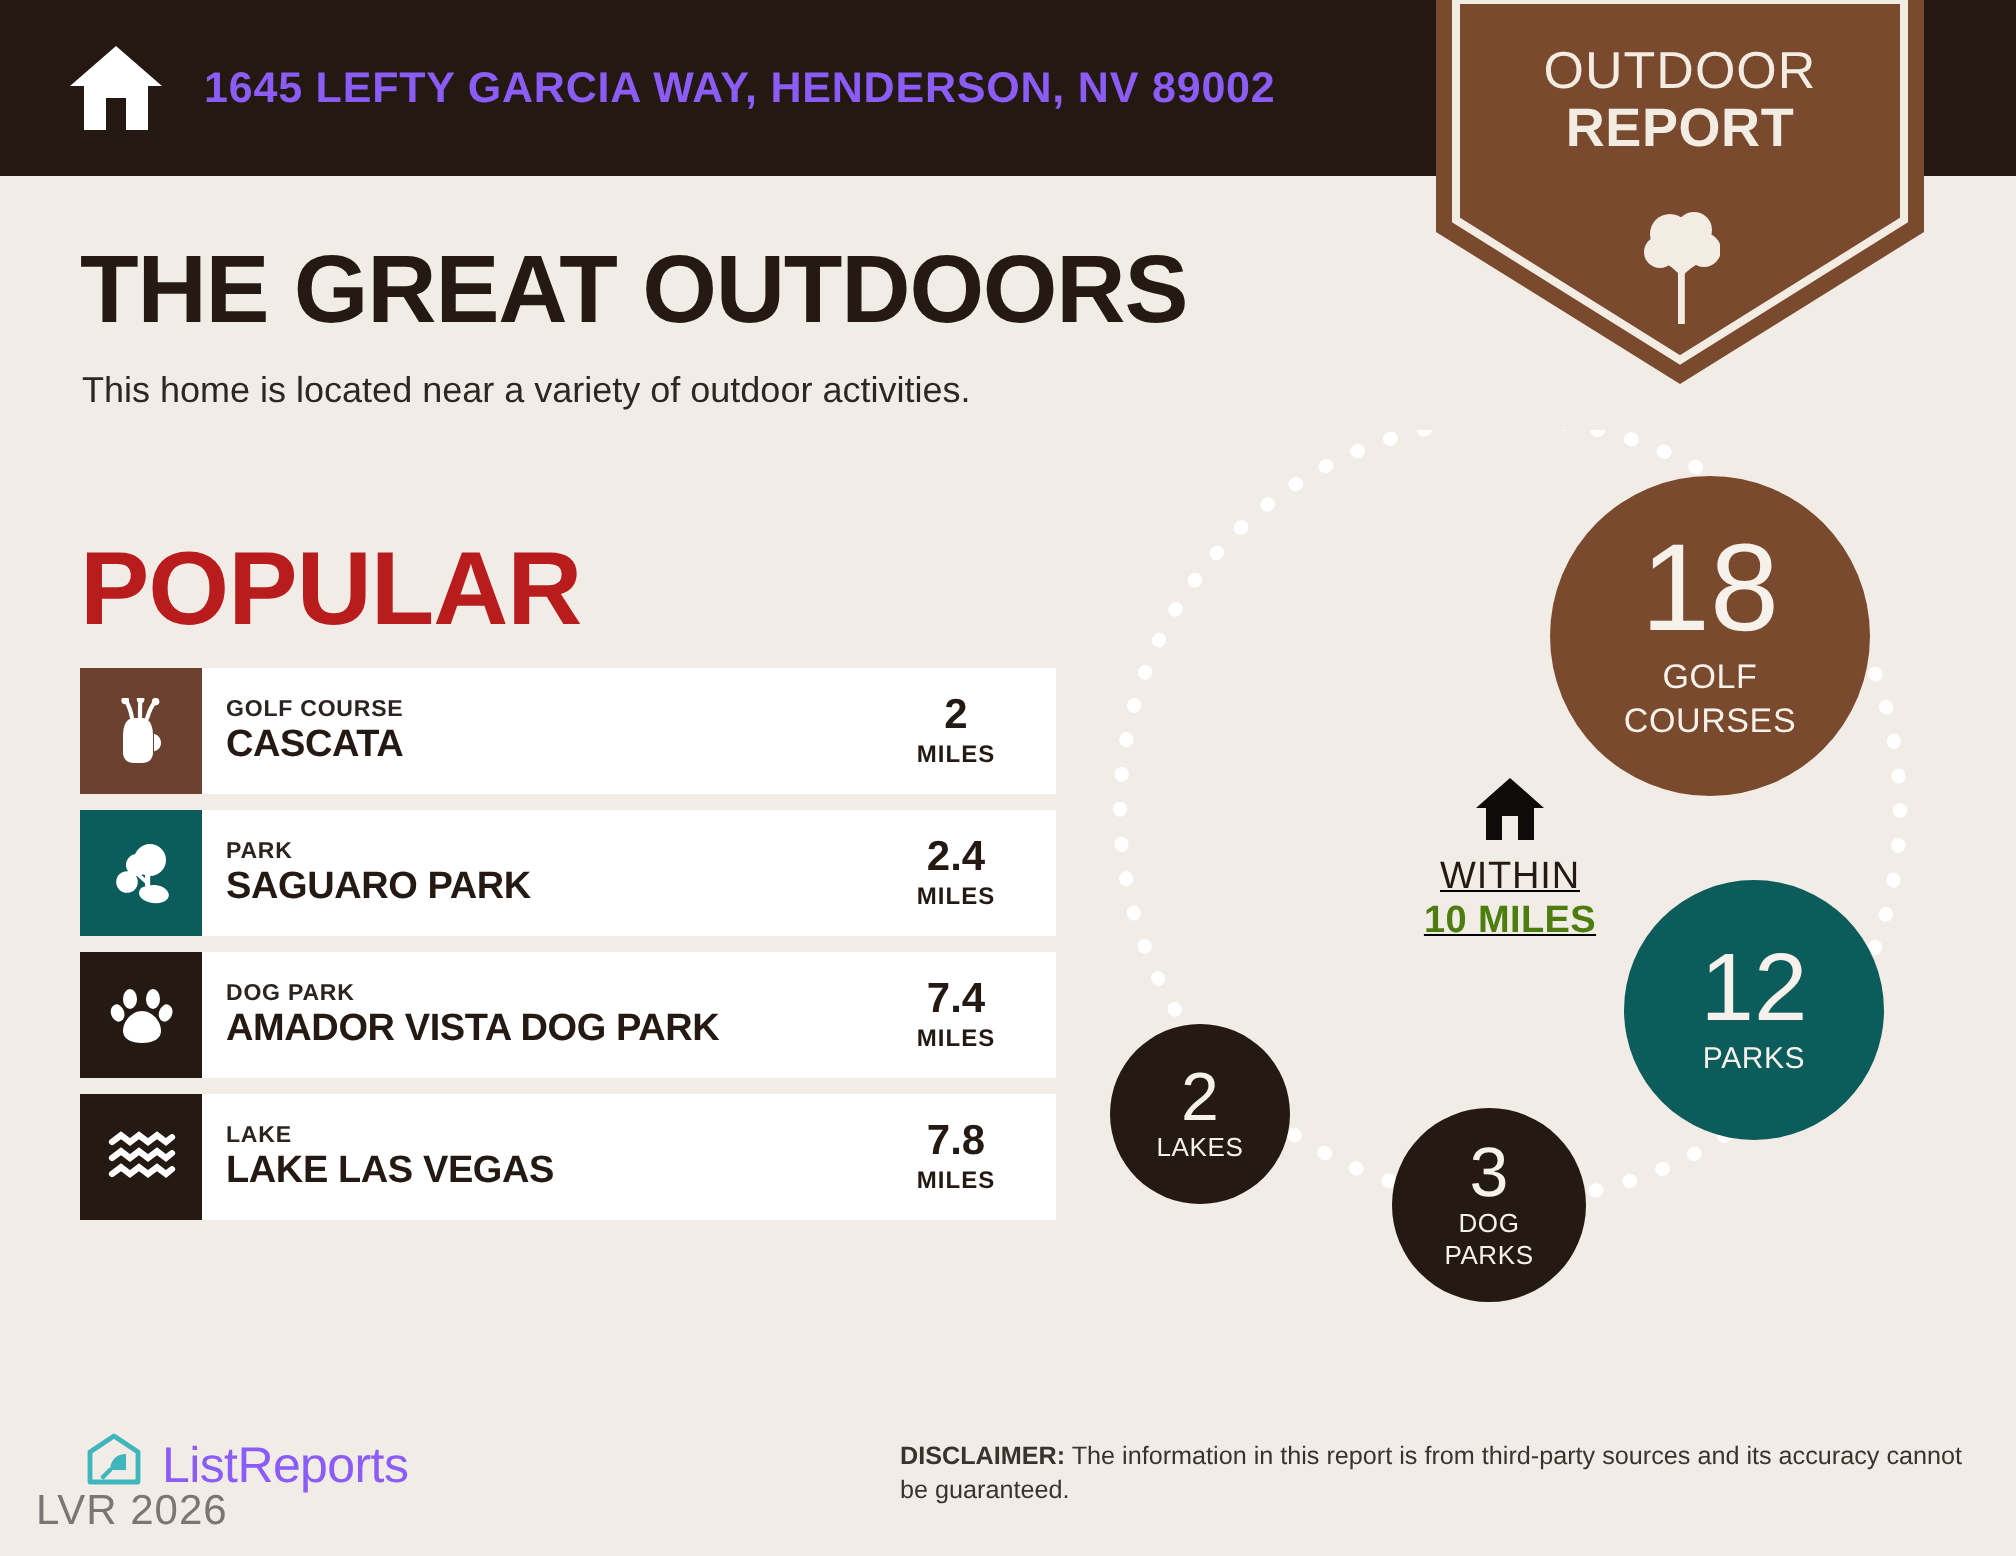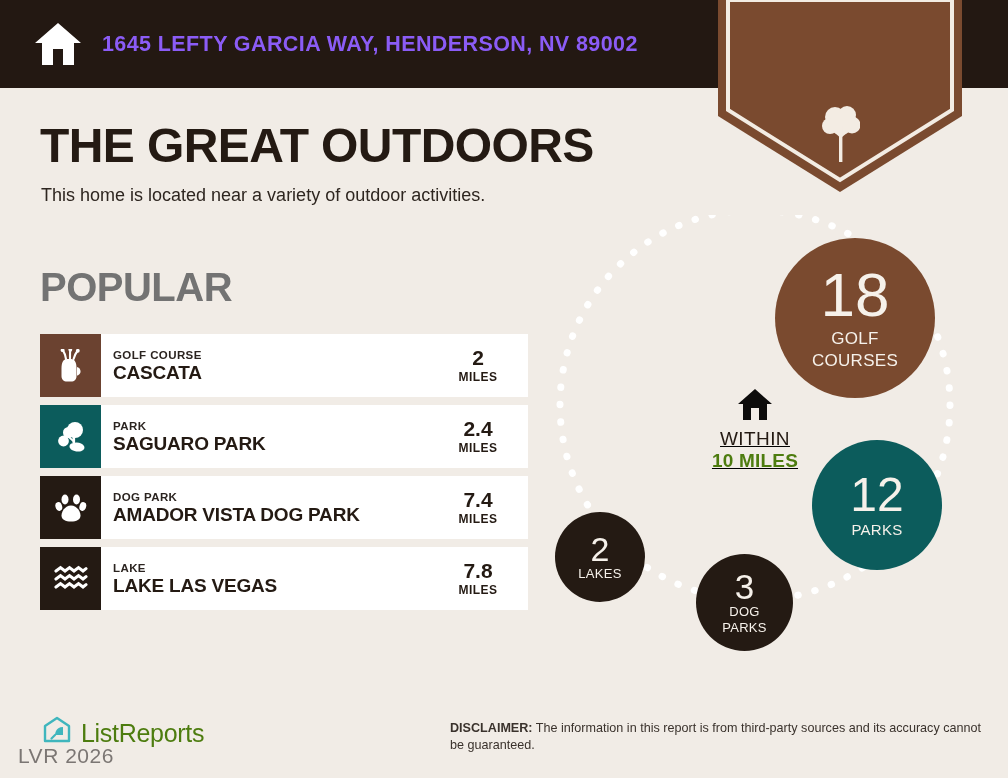--- a/index.html
+++ b/index.html
@@ -59,21 +59,21 @@
     position: absolute; left: 40px; top: 118px;
     font-size: 48px; font-weight: bold; color: #241a13;
     letter-spacing: -0.6px;
   }
   .subtitle {
     position: absolute; left: 41px; top: 185px;
     font-size: 18px; color: #2e2620;
   }
   .section-title {
     position: absolute; left: 40px; top: 265px;
-    font-size: 40px; font-weight: bold; color: #737373;
+    font-size: 52px; font-weight: bold; color: #b91c1c;
     letter-spacing: -0.5px;
   }
 
   
   .popular-list {
     position: absolute; left: 40px; top: 334px;
     width: 488px;
   }
   .list-row {
     position: relative;
@@ -148,21 +148,21 @@
   .center-l1 { font-size: 19px; color: #241a13; letter-spacing: 0.4px; margin-top: 6px; }
   .center-l2 { font-size: 19px; font-weight: bold; color: #4d7c0f; letter-spacing: 0.2px; }
 
   
   .logo-wrap {
     position: absolute; left: 42px; top: 716px;
     display: flex; align-items: center;
   }
   .logo-text {
     margin-left: 9px;
-    font-size: 25px; color: #4d7c0f; letter-spacing: -0.3px;
+    font-size: 25px; color: #8b5cf6; letter-spacing: -0.3px;
   }
   .watermark {
     position: absolute; left: 18px; top: 744px;
     font-size: 21px; color: #7b7673; letter-spacing: 0.5px;
   }
   .disclaimer {
     position: absolute; left: 450px; top: 720px;
     width: 545px;
     font-size: 12.6px; color: #3a322c; line-height: 1.32;
   }
@@ -180,20 +180,24 @@
       </svg>
     </span>
     <span class="header-address">1645 LEFTY GARCIA WAY, HENDERSON, NV 89002</span>
   </div>
 
   <div class="badge">
     <svg width="244" height="192" viewBox="0 0 244 192">
       <path d="M0 0 L244 0 L244 116 L122 192 L0 116 Z" fill="#7a4a2f"></path>
       <path d="M10 0 L234 0 L234 110 L122 180 L10 110 Z" fill="none" stroke="#f3ece3" stroke-width="4"></path>
     </svg>
+    <div class="badge-text">
+      <span class="badge-line1">OUTDOOR</span>
+      <span class="badge-line2">REPORT</span>
+    </div>
     <span class="badge-tree">
       <svg width="38" height="62" viewBox="0 0 38 62">
         <g fill="#f3ece3">
           <circle cx="13" cy="15" r="10"></circle>
           <circle cx="25" cy="13" r="9"></circle>
           <circle cx="8" cy="24" r="8"></circle>
           <circle cx="30" cy="23" r="8.5"></circle>
           <circle cx="19" cy="22" r="11"></circle>
           <rect x="17" y="24" width="3.4" height="36"></rect>
           <path d="M18.6 36 L11 29 L12.4 27.6 L18.6 33.4 Z"></path>

